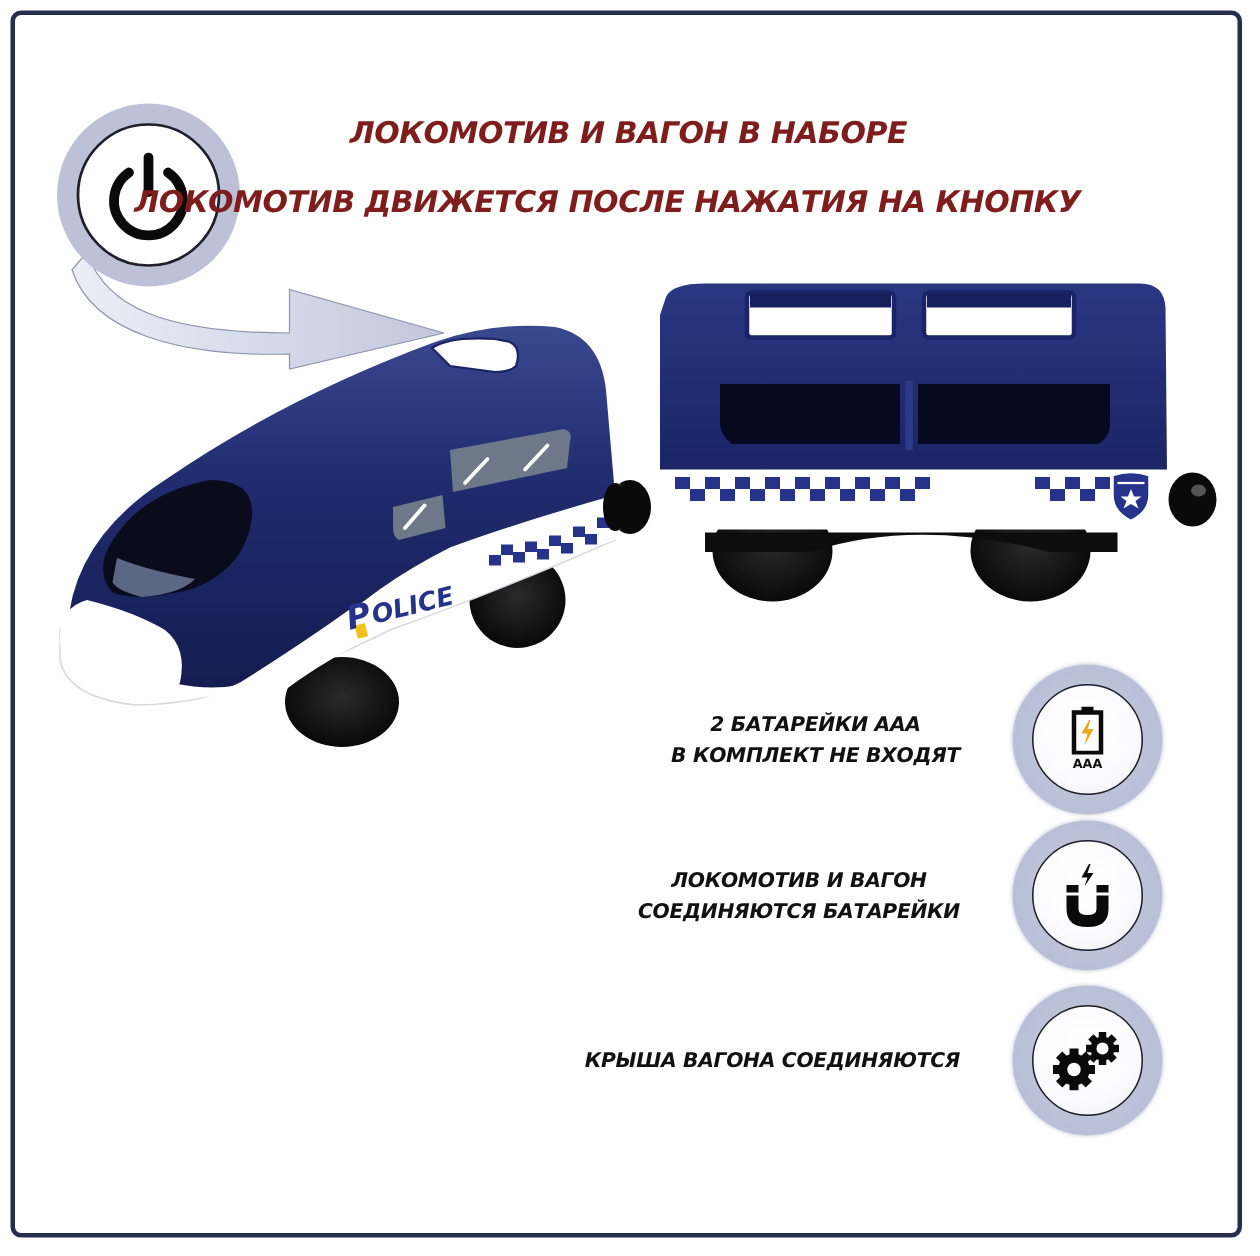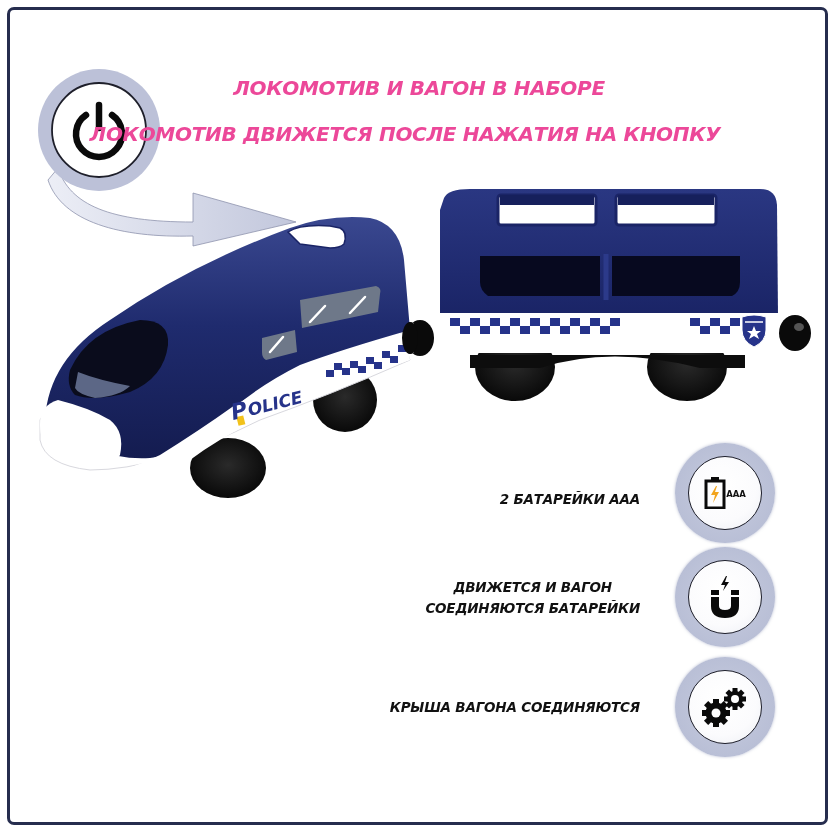--- a/index.html
+++ b/index.html
@@ -1,36 +1,36 @@
 <!DOCTYPE html>
 <html><head>
   <meta charset="utf-8">
   <style>
     html, body { margin: 0; padding: 0; background: #ffffff; }
     body { width: 840px; height: 837px; position: relative; overflow: hidden;
            font-family: "DejaVu Sans", "Liberation Sans", sans-serif; }
     .frame { position: absolute; left: 7px; top: 7px; width: 821px; height: 818px;
              border: 3px solid #262d4e; border-radius: 7px; box-sizing: border-box; background: #fff; }
     .headline { position: absolute; left: 0; width: 840px; text-align: center;
-                font-style: italic; font-weight: bold; color: #ec4899;
+                font-style: italic; font-weight: bold; color: #7f1d1d;
                 font-family: "DejaVu Sans", "Liberation Sans", sans-serif; letter-spacing: -0.3px;
                 white-space: nowrap; transform-origin: center; }
     .h1 { top: 76px; font-size: 20px; left: 0; padding-left: 0; }
     .h2 { top: 122px; font-size: 20px; }
     .art { position: absolute; left: 0; top: 0; }
     .feature { position: absolute; right: 200px; text-align: center; font-style: italic;
                font-weight: bold; font-size: 13.5px; line-height: 21px; color: #111;
                white-space: nowrap; letter-spacing: -0.2px; }
     .ring { position: absolute; width: 100px; height: 100px; border-radius: 50%;
             background: radial-gradient(circle, #c7ccdf 0%, #b9bfd6 70%, #aeb4ce 100%);
             box-shadow: 0 0 3px rgba(120,130,170,0.5); }
     .ring .inner { position: absolute; left: 13px; top: 13px; width: 74px; height: 74px; border-radius: 50%;
             background: radial-gradient(circle at 45% 40%, #ffffff 0%, #fbfbfd 60%, #eceef4 100%);
             border: 1.5px solid #1e1f2a; box-sizing: border-box;
-            display: flex; align-items: center; justify-content: center; flex-direction: row; }
+            display: flex; align-items: center; justify-content: center; flex-direction: column; }
     .aaa { font-weight: bold; font-size: 8.5px; color: #111; margin-top: 2px;
            font-family: "DejaVu Sans", sans-serif; }
   </style>
 </head>
 <body>
 
 <div class="frame"></div>
 
 <svg class="art" width="840" height="837" viewBox="0 0 840 837">
   <defs>
@@ -165,36 +165,37 @@
       <text x="17" y="0" font-family="DejaVu Sans, sans-serif" font-weight="bold" font-style="italic" font-size="17" fill="#26338a">OLICE</text>
     </g>
 
     <ellipse cx="410" cy="338" rx="8" ry="16" fill="#0a0a0a"></ellipse>
   </g>
 </svg>
 
 <div class="headline h1" style="left:-1px;">ЛОКОМОТИВ И ВАГОН В НАБОРЕ</div>
 <div class="headline h2" style="left:-15px;">ЛОКОМОТИВ ДВИЖЕТСЯ ПОСЛЕ НАЖАТИЯ НА КНОПКУ</div>
 
-<div class="feature" style="top:473px;margin-top:16px;">
+<div class="feature" style="top:473px;">
   <div>2 БАТАРЕЙКИ AAA</div>
+  <div>В КОМПЛЕКТ НЕ ВХОДЯТ</div>
 </div>
 <div class="ring" style="left:675px; top:443px;">
   <div class="inner">
     <svg width="22" height="32" viewBox="0 0 22 32">
       <rect x="7" y="0" width="8" height="4" fill="#0a0a0a"></rect>
       <rect x="2" y="4" width="18" height="27" fill="none" stroke="#0a0a0a" stroke-width="3"></rect>
       <polygon points="12,9 7,18 11,18 9,26 15,15 11,15 13,9" fill="#f2a51f"></polygon>
     </svg>
     <div class="aaa">AAA</div>
   </div>
 </div>
 
 <div class="feature" style="top:577px;">
-  <div>ДВИЖЕТСЯ И ВАГОН</div>
+  <div>ЛОКОМОТИВ И ВАГОН</div>
   <div>СОЕДИНЯЮТСЯ БАТАРЕЙКИ</div>
 </div>
 <div class="ring" style="left:675px; top:547px;">
   <div class="inner">
     <svg width="34" height="42" viewBox="0 0 34 42">
       <polygon points="18,0 13,9 17,9 15,15 21,6 17,6 19,0" fill="#0a0a0a"></polygon>
       <rect x="3" y="14" width="8" height="5" fill="#0a0a0a"></rect>
       <rect x="23" y="14" width="8" height="5" fill="#0a0a0a"></rect>
       <path d="M3,21 L11,21 L11,30 Q11,34 17,34 Q23,34 23,30 L23,21 L31,21 L31,30 Q31,42 17,42 Q3,42 3,30 Z" fill="#0a0a0a"></path>
     </svg>

